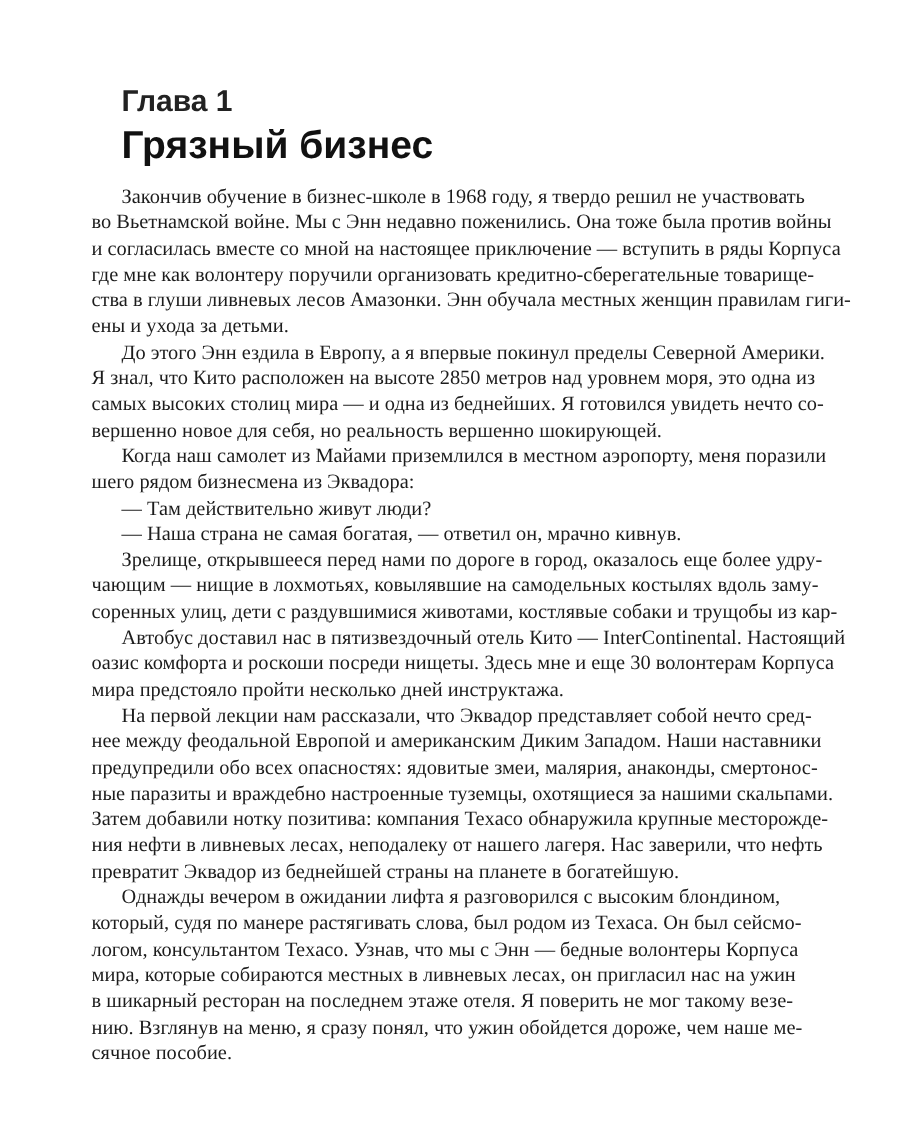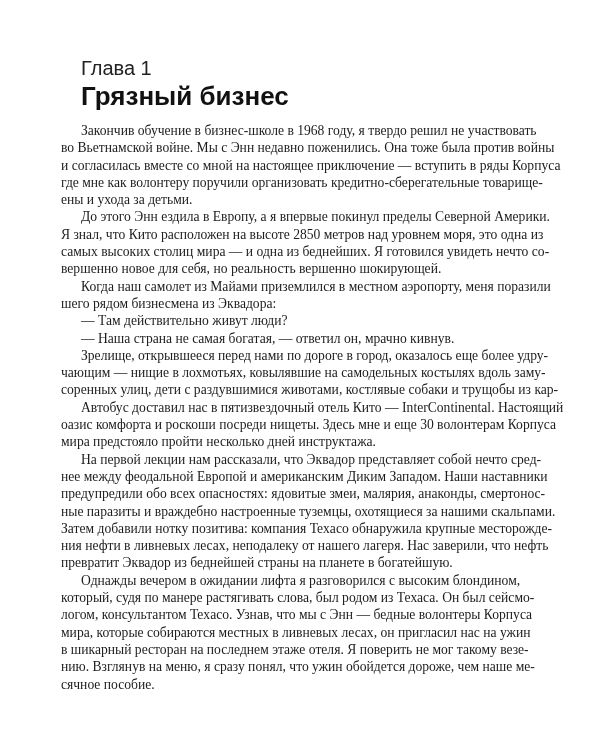--- a/index.html
+++ b/index.html
@@ -9,21 +9,21 @@
     position: relative;
     font-family: "Liberation Serif", "DejaVu Serif", serif;
     color: #1c1c1c;
   }
   .page {
     position: absolute; left: 61px; top: 0; width: 451px;
   }
   .chapter-label {
     position: absolute; left: 20px; top: 57px;
     font-family: "Liberation Sans", "DejaVu Sans", sans-serif;
-    font-size: 20px; font-weight: normal; color: #222;
+    font-size: 20px; font-weight: bold; color: #222;
     white-space: nowrap;
   }
   .chapter-title {
     position: absolute; left: 20px; top: 81px;
     font-family: "Liberation Sans", "DejaVu Sans", sans-serif;
     font-size: 26px; font-weight: bold; color: #111;
     white-space: nowrap;
   }
   .body-text {
     position: absolute; left: 0; top: 122px; width: 451px;
@@ -43,20 +43,21 @@
 
 <div class="page">
   <div class="chapter-label">Глава 1</div>
   <div class="chapter-title">Грязный бизнес</div>
   <div class="body-text" id="body-text">
       <div>
         <div class="line indent">Закончив обучение в бизнес-школе в 1968 году, я твердо решил не участвовать</div>
         <div class="line">во Вьетнамской войне. Мы с Энн недавно поженились. Она тоже была против войны</div>
         <div class="line">и согласилась вместе со мной на настоящее приключение — вступить в ряды Корпуса</div>
         <div class="line">где мне как волонтеру поручили организовать кредитно-сберегательные товарище-</div>
+        <div class="line">ства в глуши ливневых лесов Амазонки. Энн обучала местных женщин правилам гиги-</div>
         <div class="line last">ены и ухода за детьми.</div>
       </div>
       <div>
         <div class="line indent">До этого Энн ездила в Европу, а я впервые покинул пределы Северной Америки.</div>
         <div class="line">Я знал, что Кито расположен на высоте 2850 метров над уровнем моря, это одна из</div>
         <div class="line">самых высоких столиц мира — и одна из беднейших. Я готовился увидеть нечто со-</div>
         <div class="line last">вершенно новое для себя, но реальность вершенно шокирующей.</div>
       </div>
       <div>
         <div class="line indent">Когда наш самолет из Майами приземлился в местном аэропорту, меня поразили</div>

